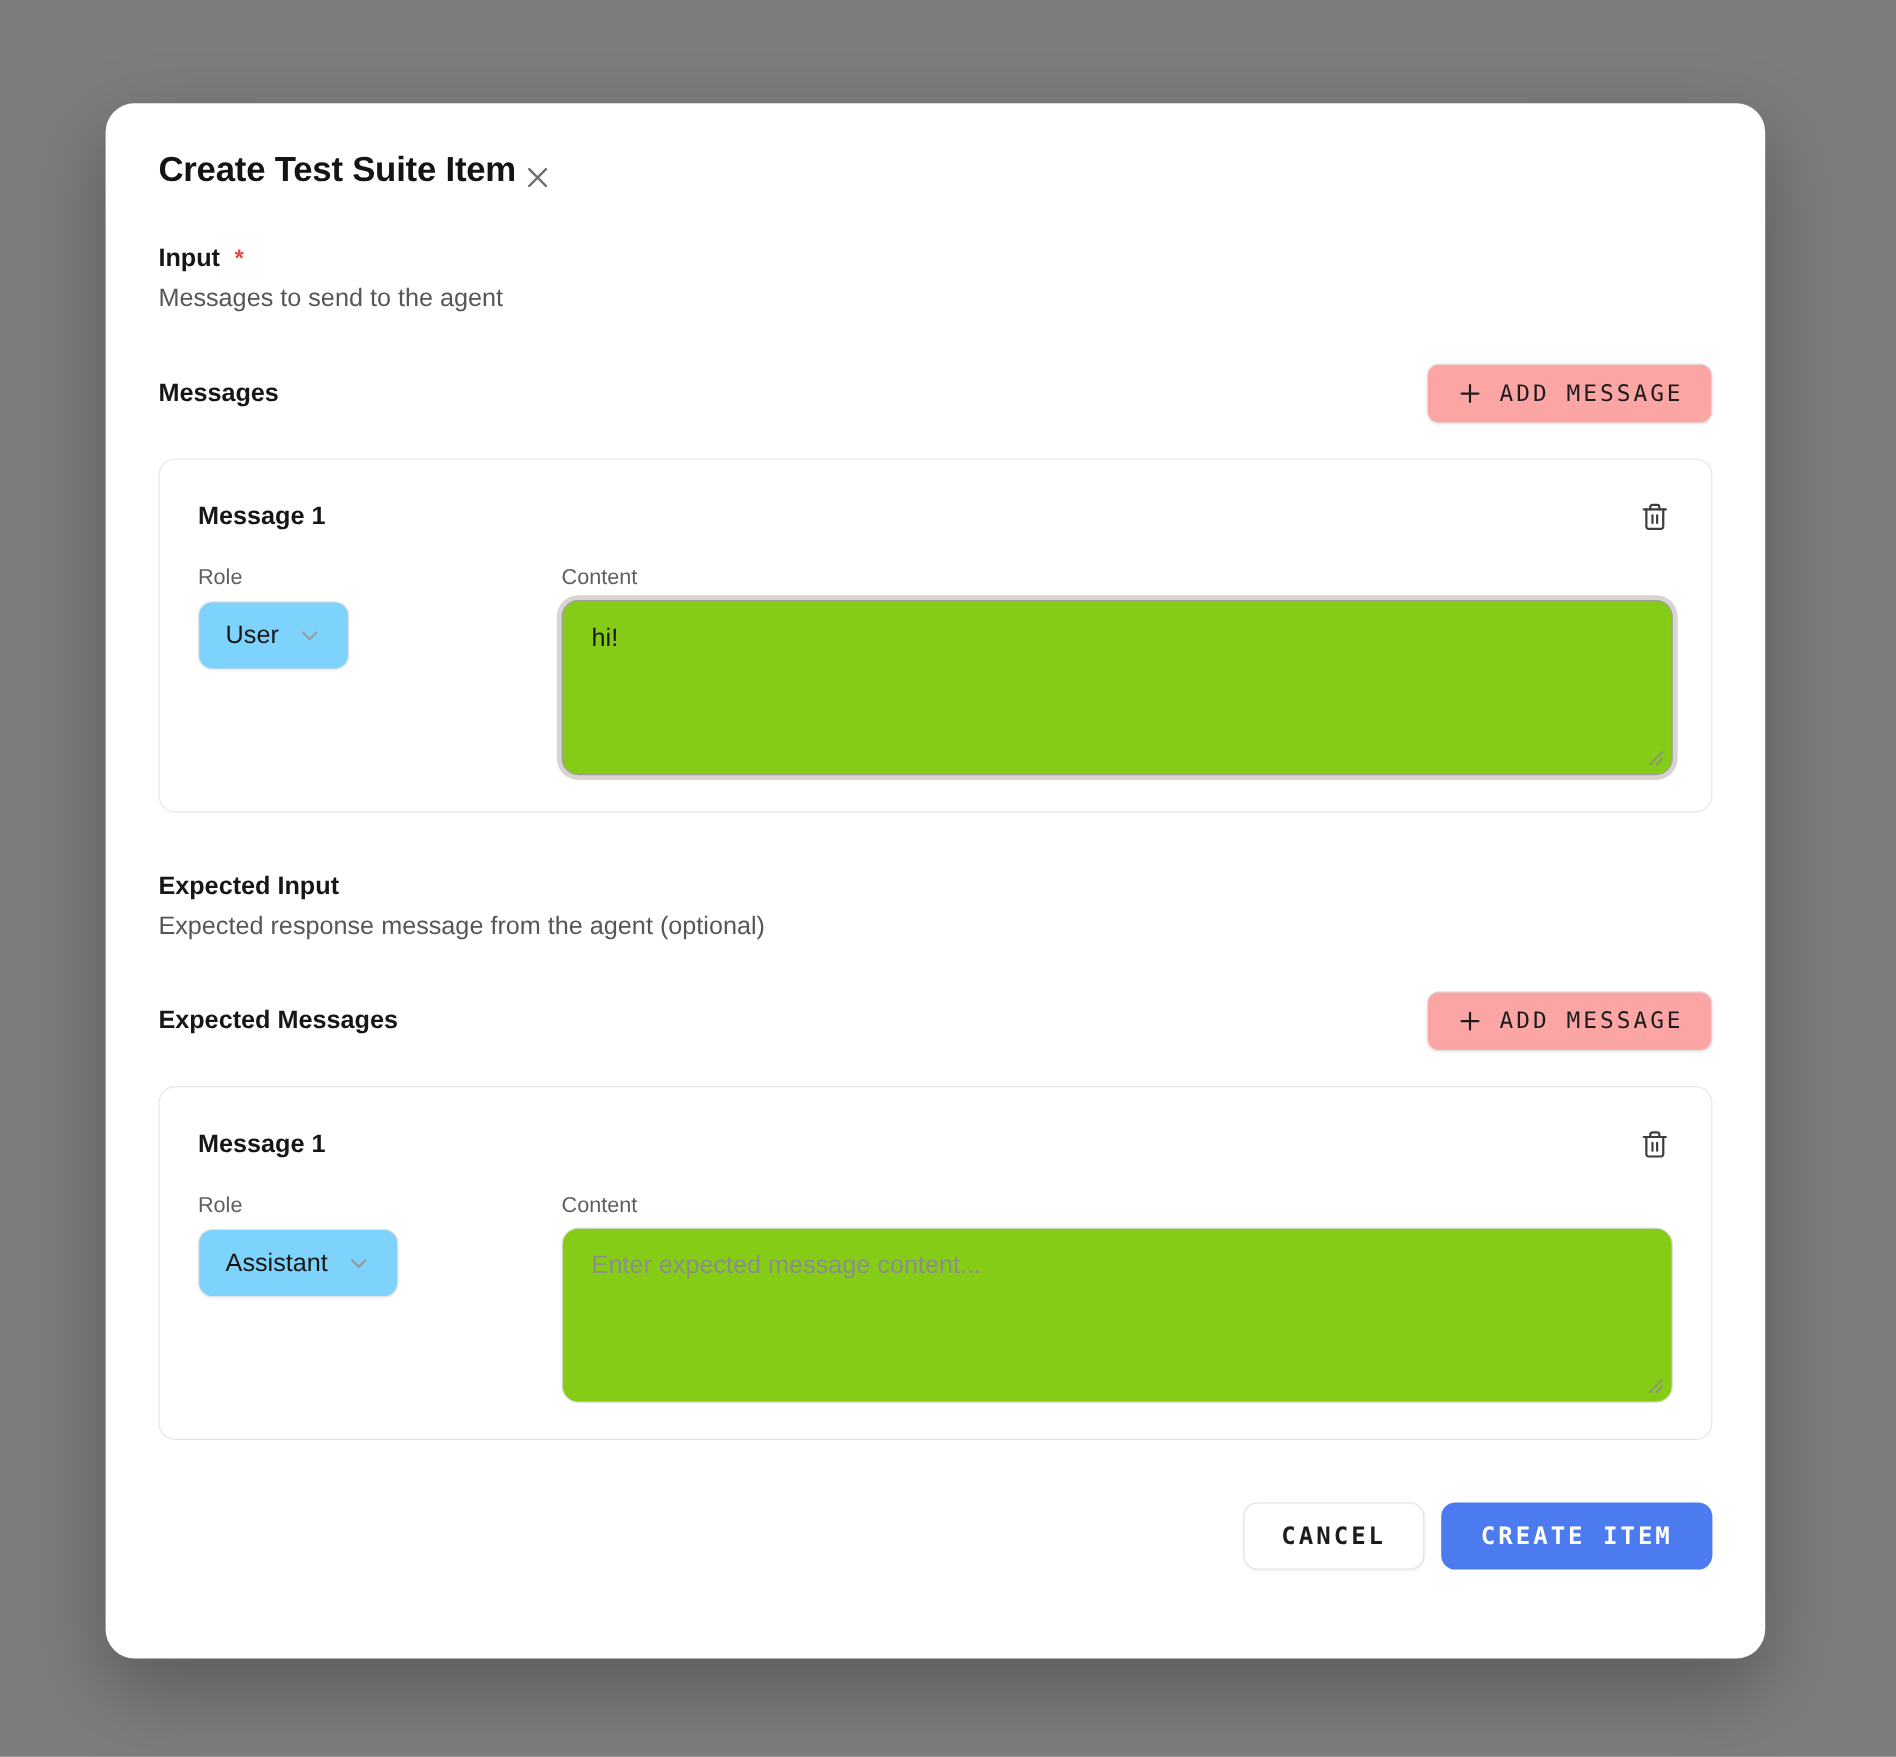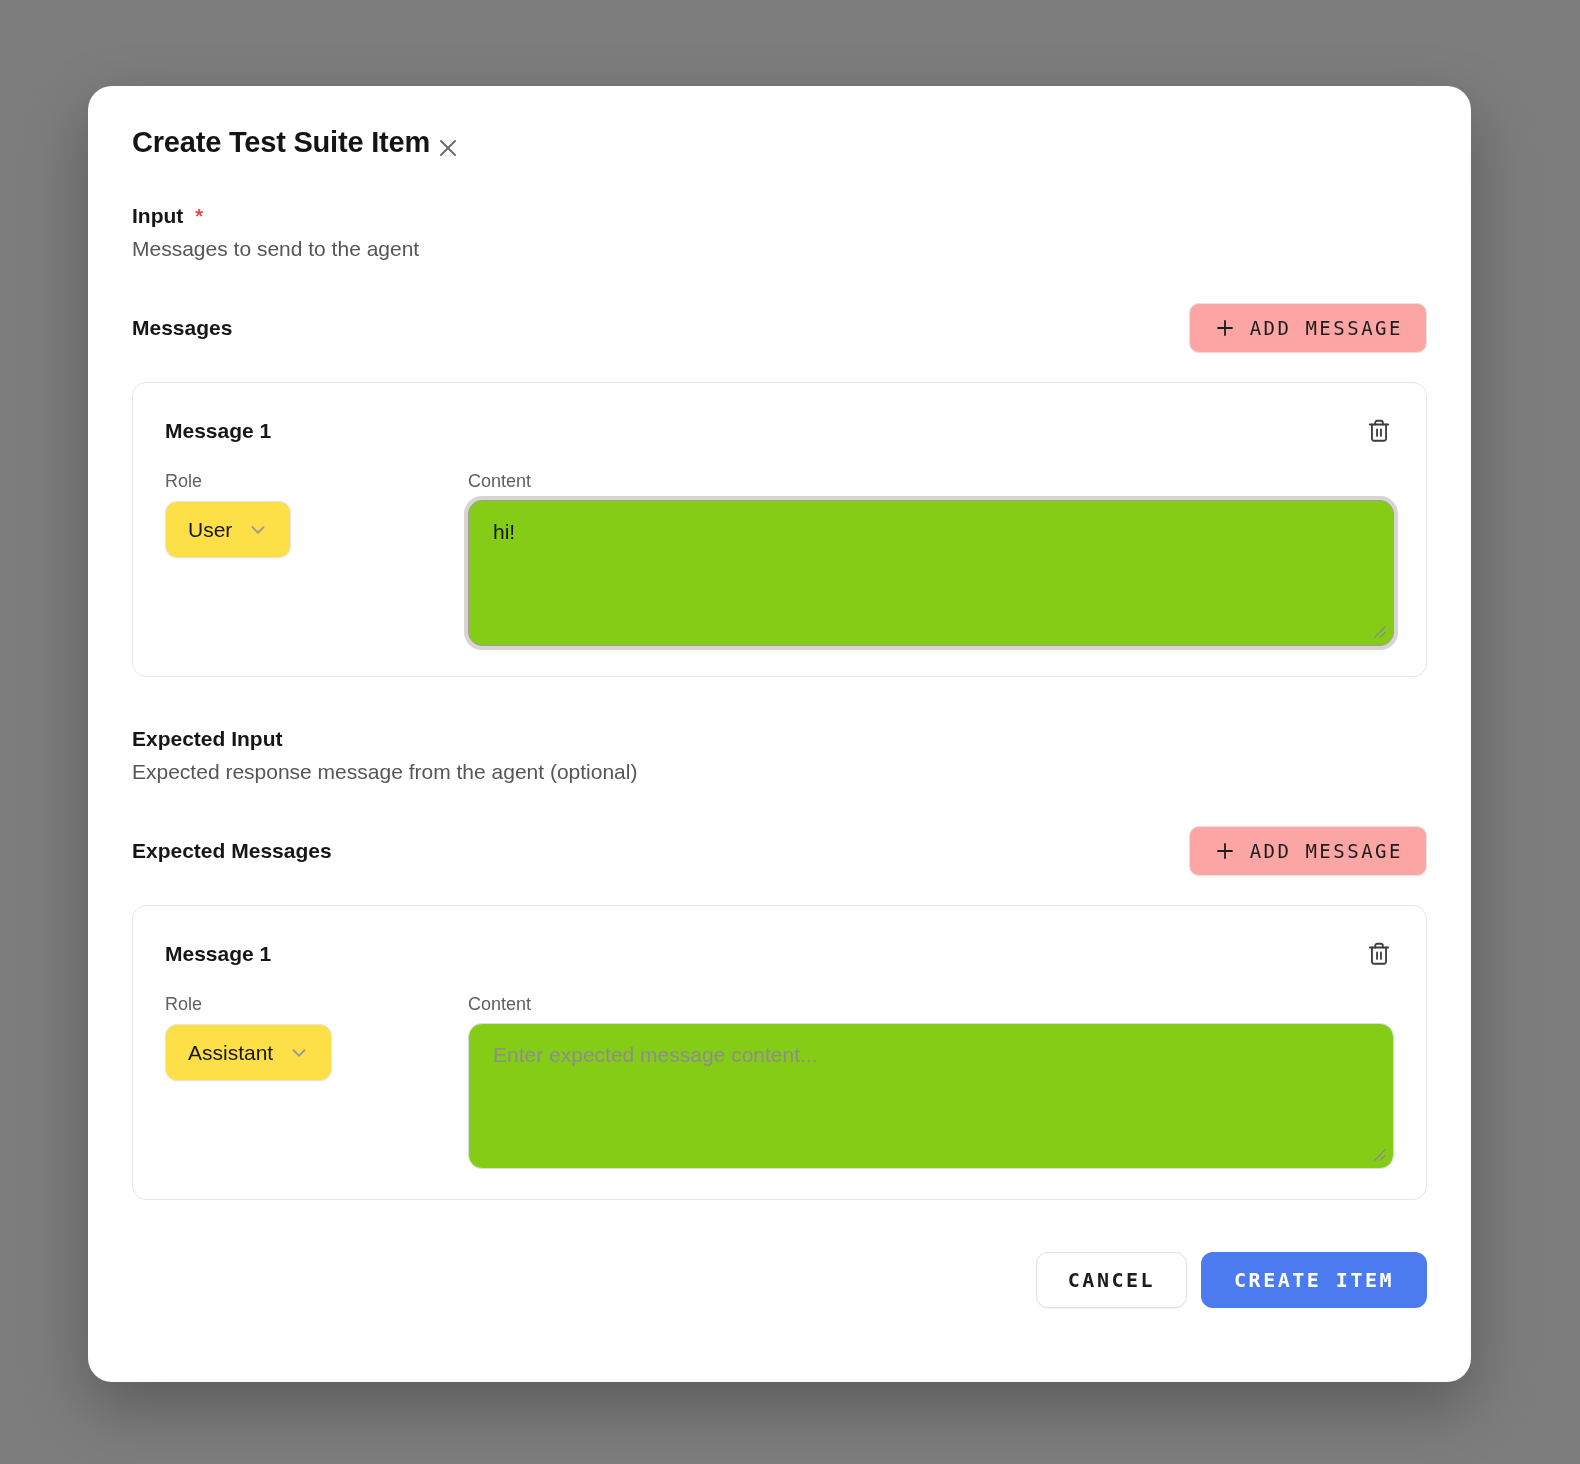--- a/index.html
+++ b/index.html
@@ -75,21 +75,21 @@
   }
   .card-grid { display: flex; margin-top: 25px; }
   .role-col { width: 303px; flex: none; }
   .content-col { flex: 1; min-width: 0; }
   .field-label { display: block; font-size: 18px; color: #5f5f5f; }
 
   .select {
     margin-top: 9px;
     display: inline-flex; align-items: center; gap: 15px;
     height: 57px; padding: 0 21px 0 22px;
-    background: #fde047;
+    background: #7dd3fc;
     border: 1px solid #e4e4e4; border-radius: 12px;
     box-shadow: 0 1px 2px rgba(0,0,0,0.04);
     font-size: 21px; color: #161616;
     cursor: pointer;
   }
   .select .chev { line-height: 0; color: #9a9a9a; }
 
   .textarea-wrap { position: relative; margin-top: 8px; }
   textarea {
     display: block;

